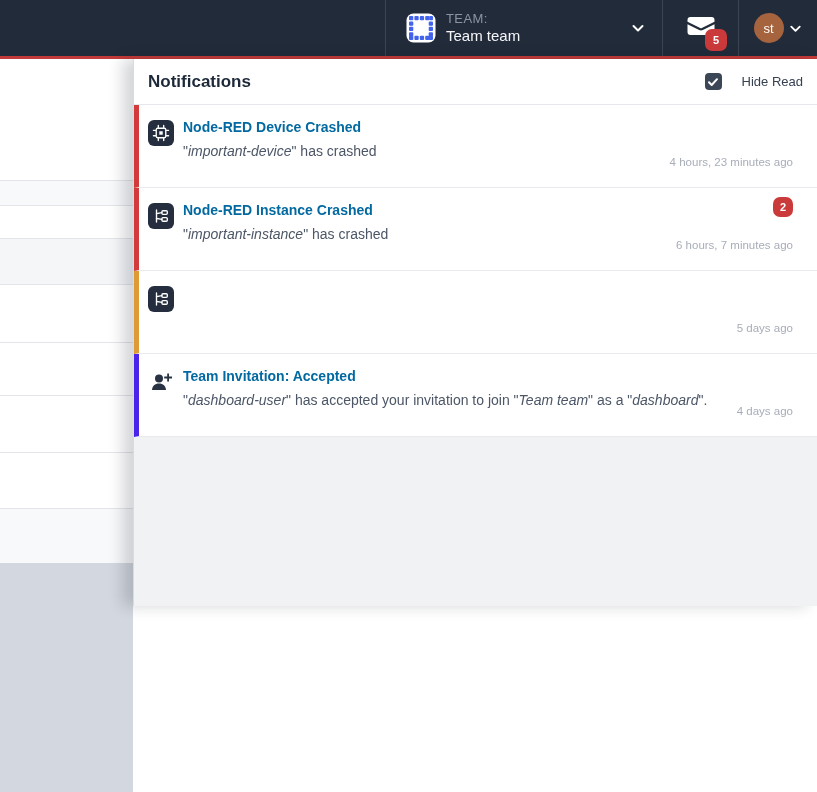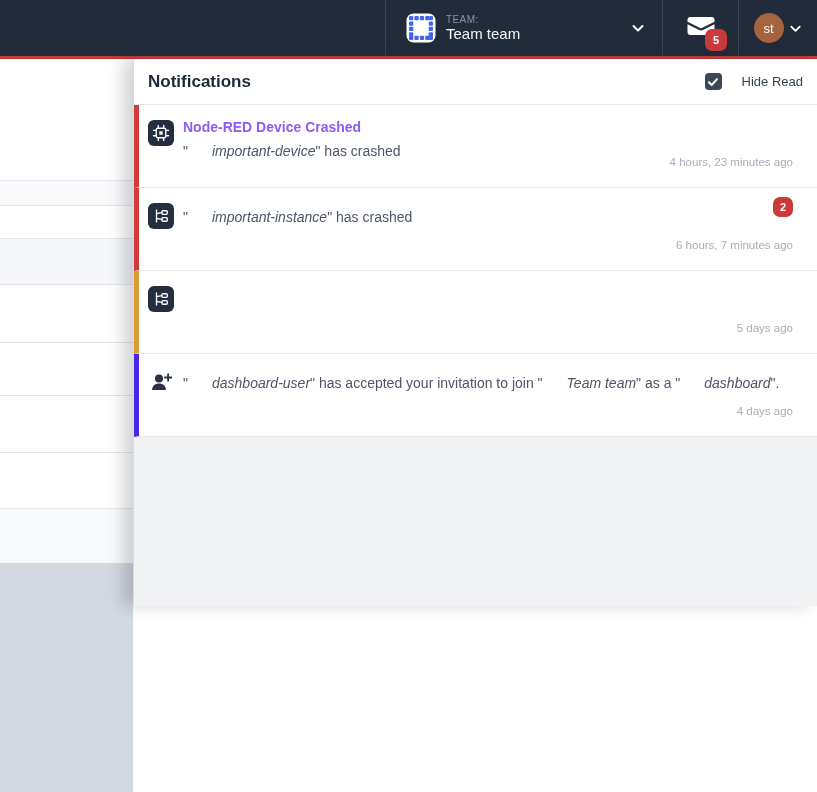--- a/index.html
+++ b/index.html
@@ -6,21 +6,21 @@
   html,body { width:817px; height:792px; overflow:hidden;
     font-family:"Liberation Sans", sans-serif; background:#fff; }
 
   
   .navbar { height:56px; background:var(--navbar-bg,#222b3a); display:flex; align-items:stretch; }
   .nav-left { width:386px; border-right:1px solid #3c4454; }
   .nav-team { flex:1; display:flex; align-items:center; padding:0 16px 0 20px;
     border-right:1px solid #3c4454; cursor:pointer; }
   .team-avatar { width:30px; height:30px; flex:none; }
   .team-text { margin-left:10px; line-height:1.15; }
-  .team-label { font-size:10px; letter-spacing:.4px; color:#8c94a4; text-transform:uppercase; }
+  .team-label { font-size:13px; letter-spacing:.4px; color:#8c94a4; text-transform:uppercase; }
   .team-name { font-size:15px; color:#f5f6f8; }
   .nav-team .chev { margin-left:auto; }
   .chev svg { display:block; }
   .nav-mail { width:76px; border-right:1px solid #3c4454; display:flex;
     align-items:center; justify-content:center; position:relative; cursor:pointer; }
   .mail-badge { position:absolute; right:11px; bottom:5px; min-width:22px; height:22px;
     background:var(--badge-red,#cb3a3a); border-radius:7px; color:#fff; font-size:11px;
     font-weight:700; display:flex; align-items:center; justify-content:center; padding:0 6px; }
   .nav-user { width:78px; display:flex; align-items:center; justify-content:center; gap:4px; cursor:pointer; }
   .user-avatar { width:30px; height:30px; border-radius:50%; background:#a5633e; color:#fff;
@@ -51,23 +51,23 @@
   .hide-read-label { font-size:13px; color:#374151; }
 
   
   .notif { position:relative; height:83px; background:#fff;
     border-left:5px solid #ccc; border-bottom:1px solid #e8eaee;
     display:flex; padding:14px 24px 0 9px; cursor:pointer; }
   .notif-icon { width:26px; height:26px; flex:none; margin-right:9px; margin-top:1px; }
   .icon-box { width:26px; height:26px; background:#242e3e; border-radius:6px;
     display:flex; align-items:center; justify-content:center; }
   .notif-main { flex:1; min-width:0; }
-  .notif-title { font-size:14px; font-weight:600; color:#8b5cf6; line-height:1.2; }
+  .notif-title { font-size:14px; font-weight:600; color:#0369a1; line-height:1.2; }
   .notif-body { font-size:14px; color:#4c5666; margin-top:7px; }
-  .notif-body .it { font-style:italic;margin-left:24px; }
+  .notif-body .it { font-style:italic; }
   .notif-time { position:absolute; right:24px; bottom:19px; font-size:11.5px; color:#a7adb8; }
   .notif-badge { position:absolute; right:24px; top:9px; min-width:20px; height:20px;
     background:var(--badge-red,#cb3a3a); border-radius:7px; color:#fff; font-size:11px;
     font-weight:700; display:flex; align-items:center; justify-content:center; padding:0 6px; }
 </style>
 </head>
 <body>
 
 <div class="navbar">
   <div class="nav-left"></div>
@@ -181,20 +181,21 @@
               <svg width="18" height="18" viewBox="0 0 20 20" fill="none" stroke="#fff" stroke-width="1.5" stroke-linecap="round">
                 <path d="M5 3.2v13.6"></path>
                 <path d="M5 7.2c3.4 0 2.6-1 6-1"></path>
                 <path d="M5 12.8c3.4 0 2.6 1 6 1"></path>
                 <rect x="11" y="4.2" width="6" height="4" rx="1.2"></rect>
                 <rect x="11" y="11.8" width="6" height="4" rx="1.2"></rect>
               </svg>
             </span>
           </span>
     <span class="notif-main">
+      <div class="notif-title">Node-RED Instance Crashed</div>
       <div class="notif-body"><span>"</span><span class="it">important-instance</span><span>" has crashed</span></div>
     </span>
     <span class="notif-time">6 hours, 7 minutes ago</span>
   <span class="notif-badge">2</span>
         </div>
         <div class="notif" style="border-left-color: rgb(221, 154, 53);">
     <span class="notif-icon">
             <span class="icon-box">
               <svg width="18" height="18" viewBox="0 0 20 20" fill="none" stroke="#fff" stroke-width="1.5" stroke-linecap="round">
                 <path d="M5 3.2v13.6"></path>
@@ -211,19 +212,20 @@
     <span class="notif-icon">
             <span style="display:flex;align-items:center;justify-content:center;width:26px;height:26px;">
               <svg width="24" height="24" viewBox="0 0 24 24" fill="#283242">
                 <circle cx="10" cy="8.4" r="4"></circle>
                 <path d="M3 20c0-3.9 3.1-6.6 7-6.6s7 2.7 7 6.6z"></path>
                 <path d="M18.2 3.6h1.8v3h3v1.8h-3v3h-1.8v-3h-3V6.6h3z"></path>
               </svg>
             </span>
           </span>
     <span class="notif-main">
+      <div class="notif-title">Team Invitation: Accepted</div>
       <div class="notif-body"><span>"</span><span class="it">dashboard-user</span><span>" has accepted your invitation to join "</span><span class="it">Team team</span><span>" as a "</span><span class="it">dashboard</span><span>".</span></div>
     </span>
     <span class="notif-time">4 days ago</span>
   </div>
       </div>
   </div>
 </div>
 
 </body></html>

